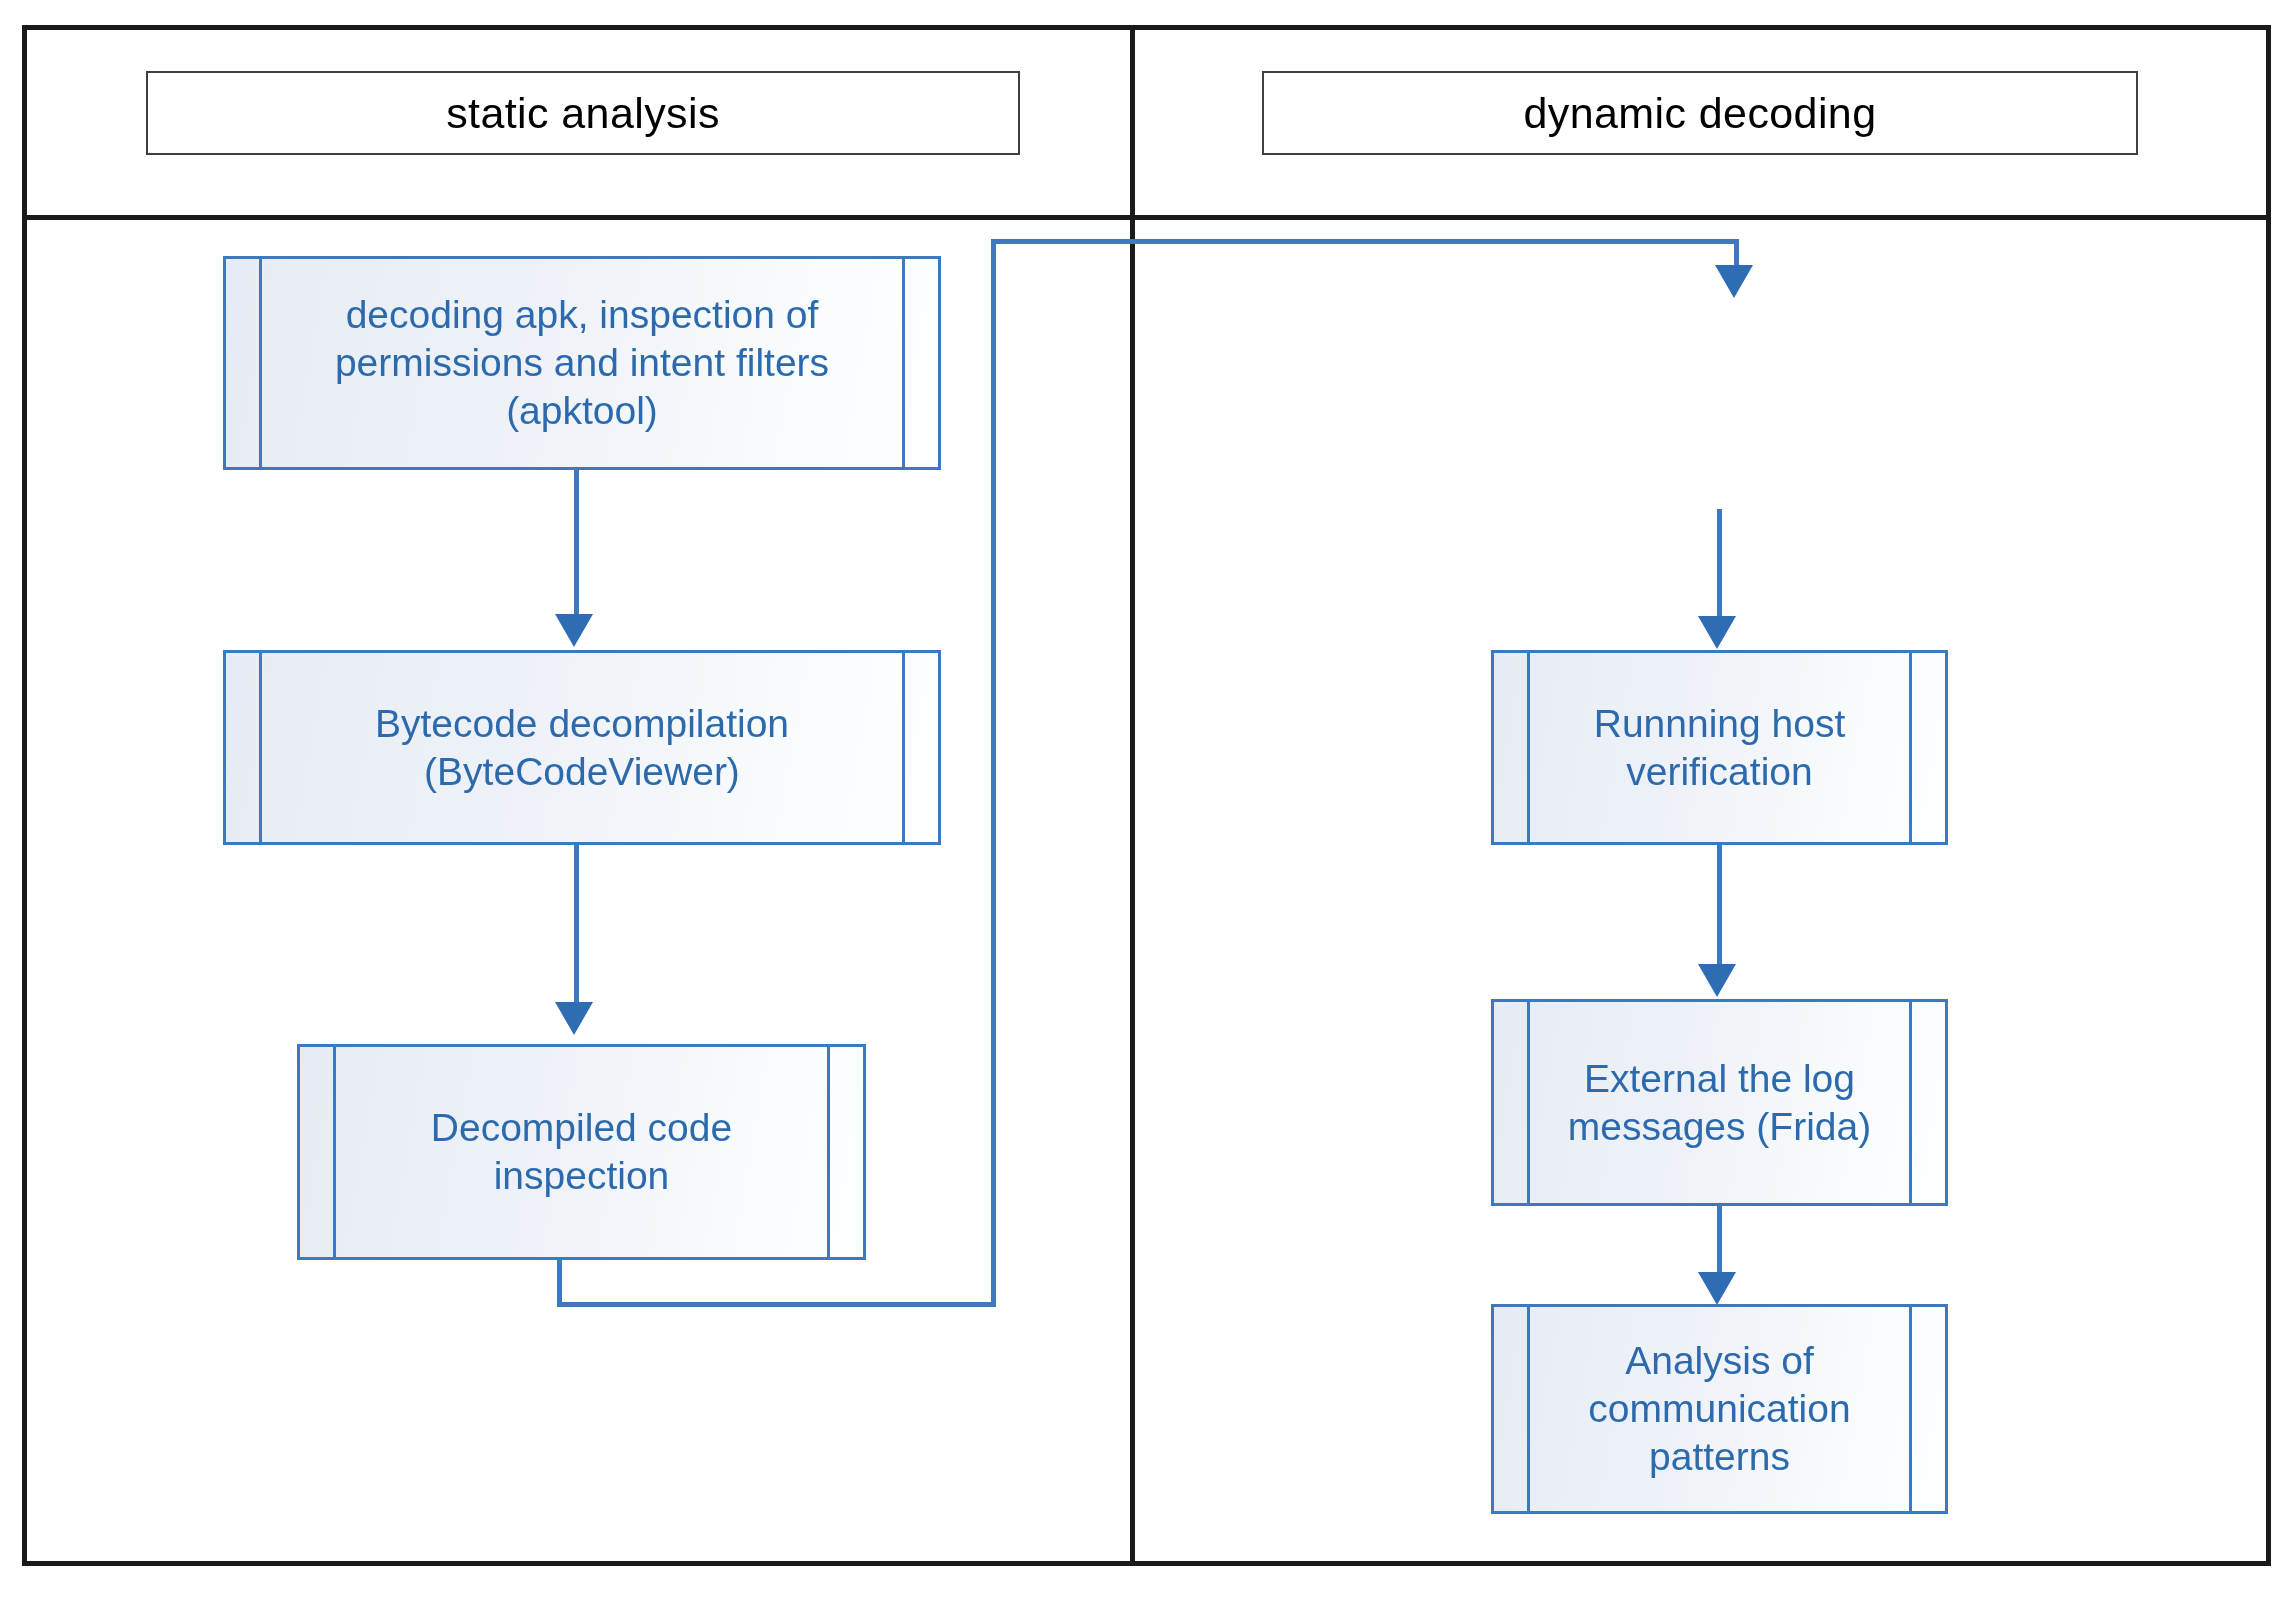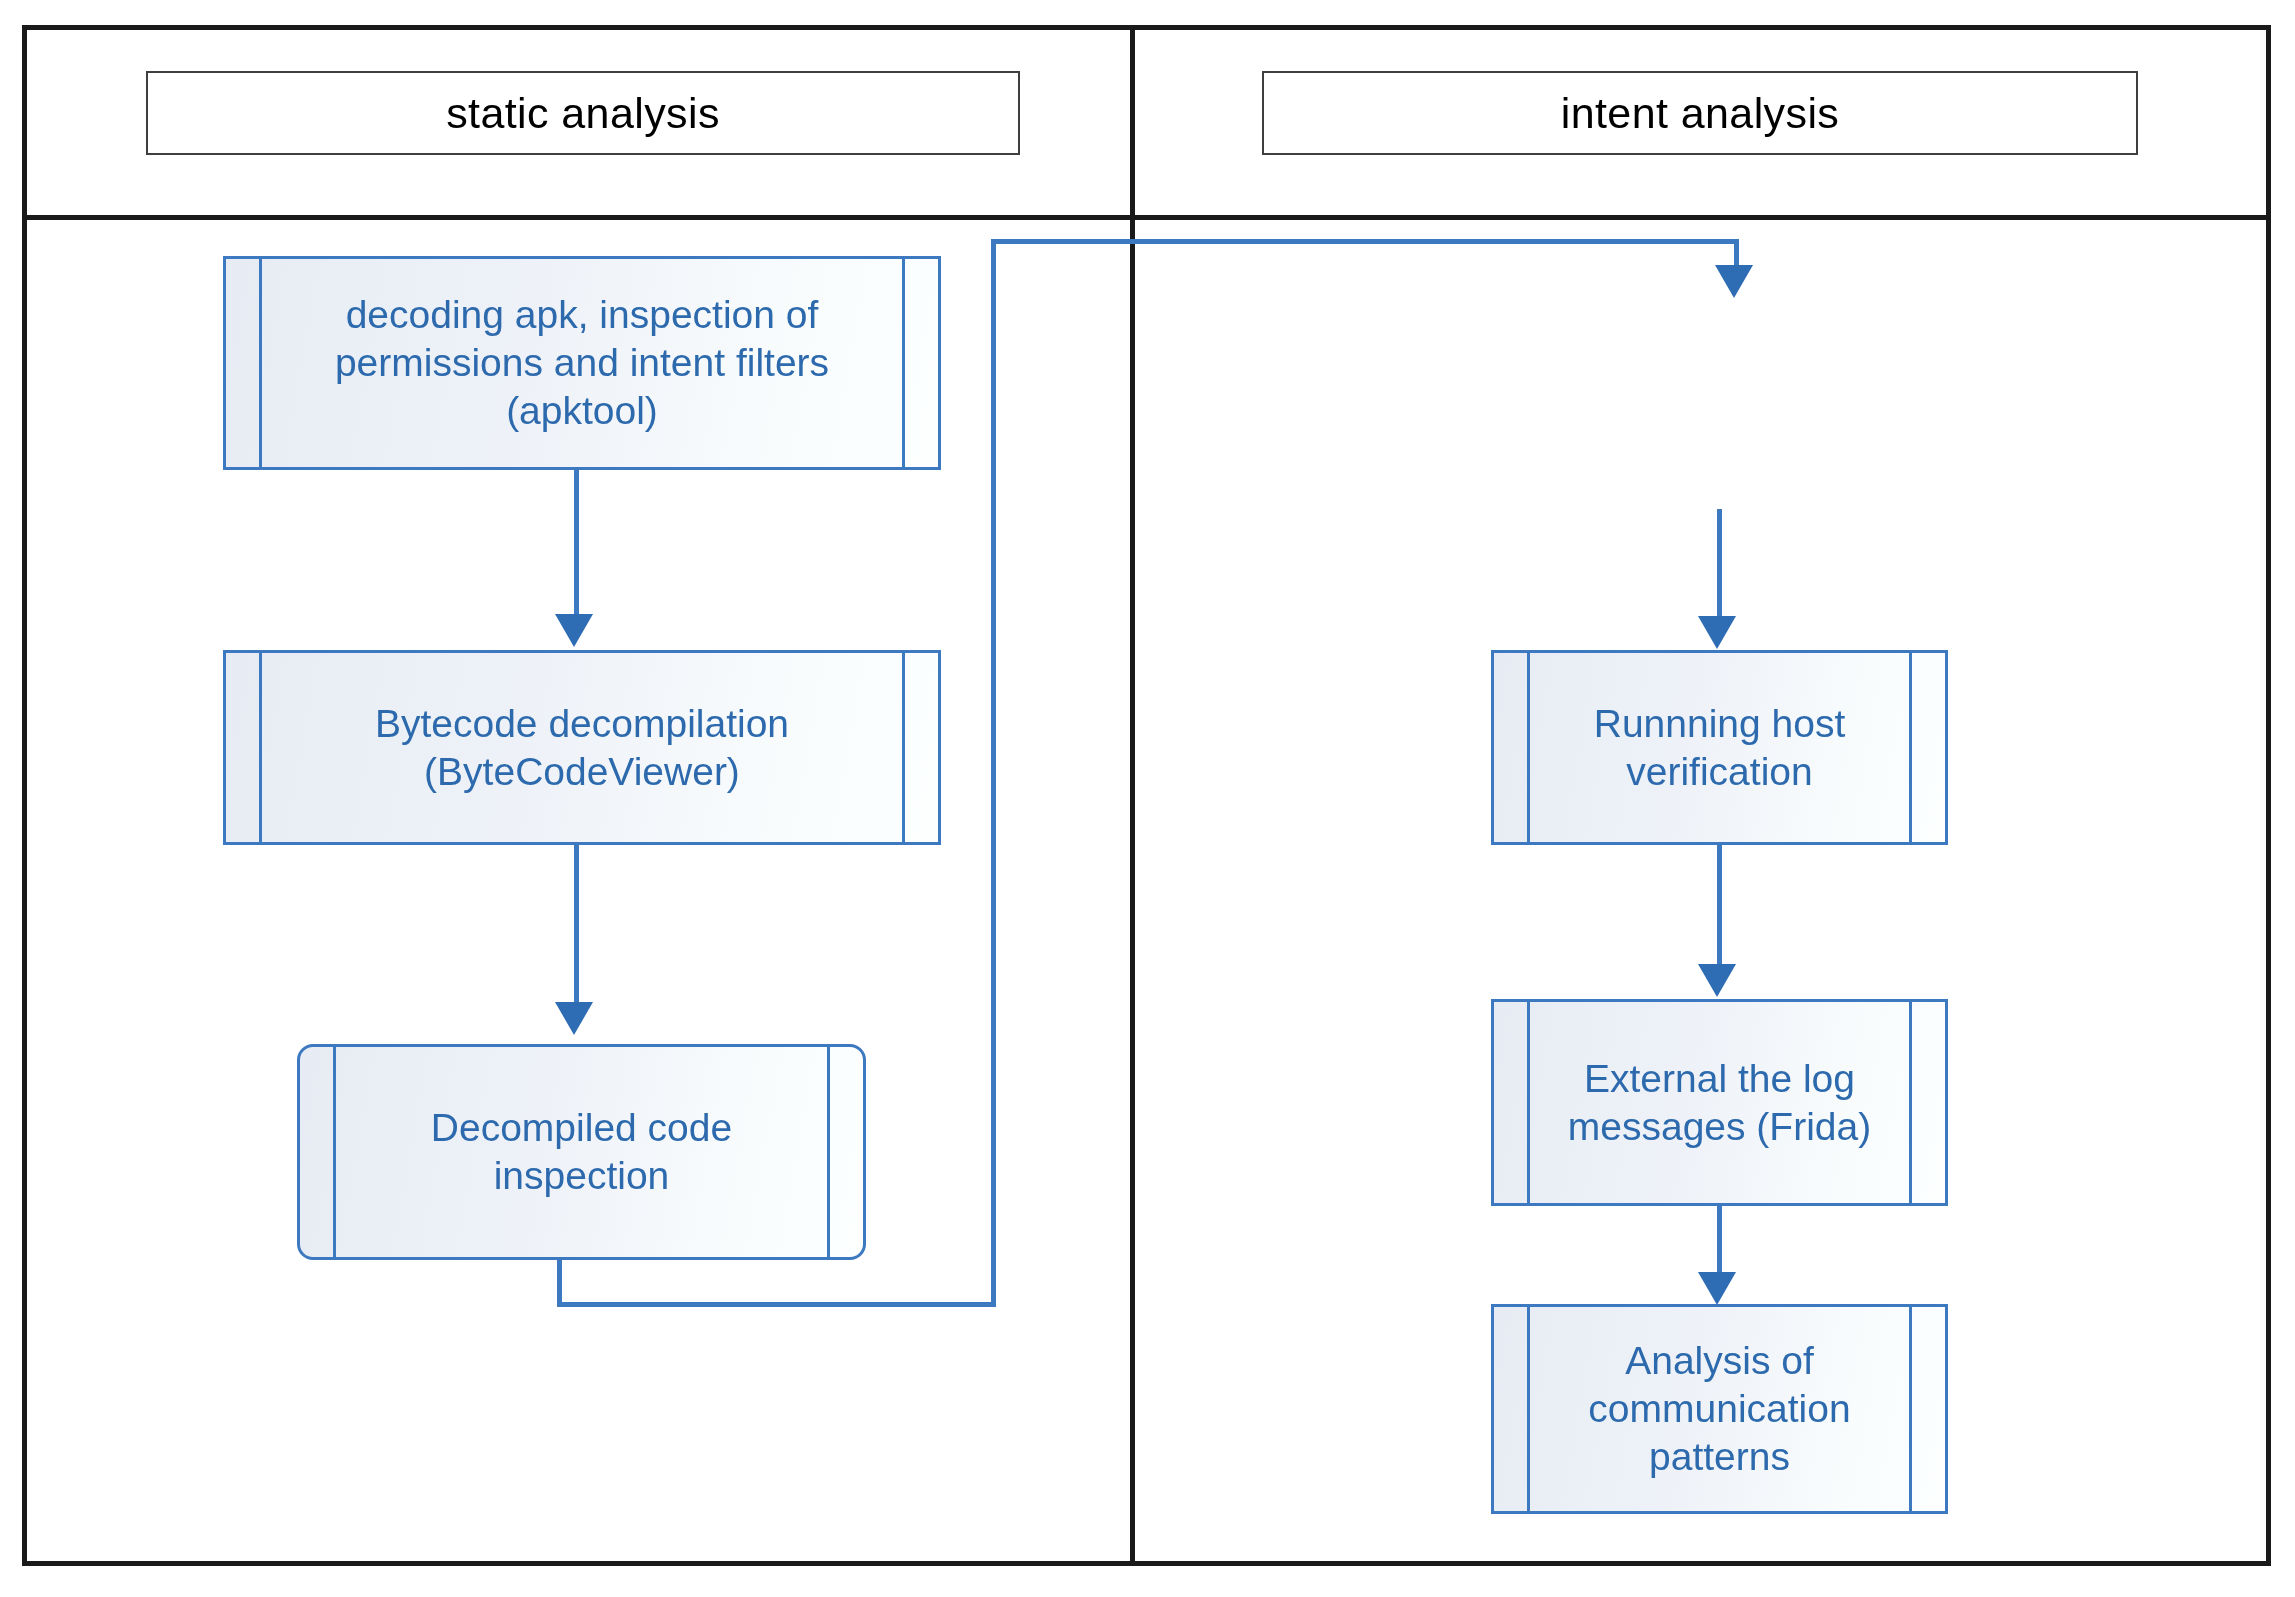--- a/index.html
+++ b/index.html
@@ -103,21 +103,21 @@
     line-height: 1.23;
     font-family: "Liberation Sans", sans-serif;
     white-space: pre-line;
     padding: 0 4.5px;
     box-sizing: border-box;
   }
 
   
   #proc-decoding     { left: 223px;  top: 256px;  width: 718px;  height: 214px; }
   #proc-bytecode     { left: 223px;  top: 650px;  width: 718px;  height: 195px; }
-  #proc-decompiled   { left: 297px;  top: 1044px; width: 569px;  height: 216px; border-radius: 16px; }
+  #proc-decompiled   { left: 297px;  top: 1044px; width: 569px;  height: 216px; }
 
   
   #proc-emulator     { left: 1491px; top: 300px;  width: 457px;  height: 208px; }
   #proc-host         { left: 1491px; top: 650px;  width: 457px;  height: 195px; }
   #proc-hooking      { left: 1491px; top: 999px; width: 457px;  height: 207px; }
   #proc-patterns     { left: 1491px; top: 1304px; width: 457px;  height: 210px; }
 
   
   .conn-line {
     position: absolute;
@@ -167,21 +167,21 @@
 <body>
 
 <div id="diagram">
 
   <div class="frame"></div>
   <div class="band-divider"></div>
   <div class="col-divider"></div>
 
   <div class="lane-header" id="lane-header-static">static analysis</div>
 
-  <div class="lane-header" id="lane-header-dynamic">intent analysis</div>
+  <div class="lane-header" id="lane-header-dynamic">dynamic decoding</div>
 
   <div class="proc" id="proc-bytecode">
     <div class="bar bar-left"></div>
     <div class="bar bar-right"></div>
     <div class="proc-label">Bytecode decompilation
 (ByteCodeViewer)</div>
   </div>
 
   <div class="proc" id="proc-decoding">
     <div class="bar bar-left"></div>

